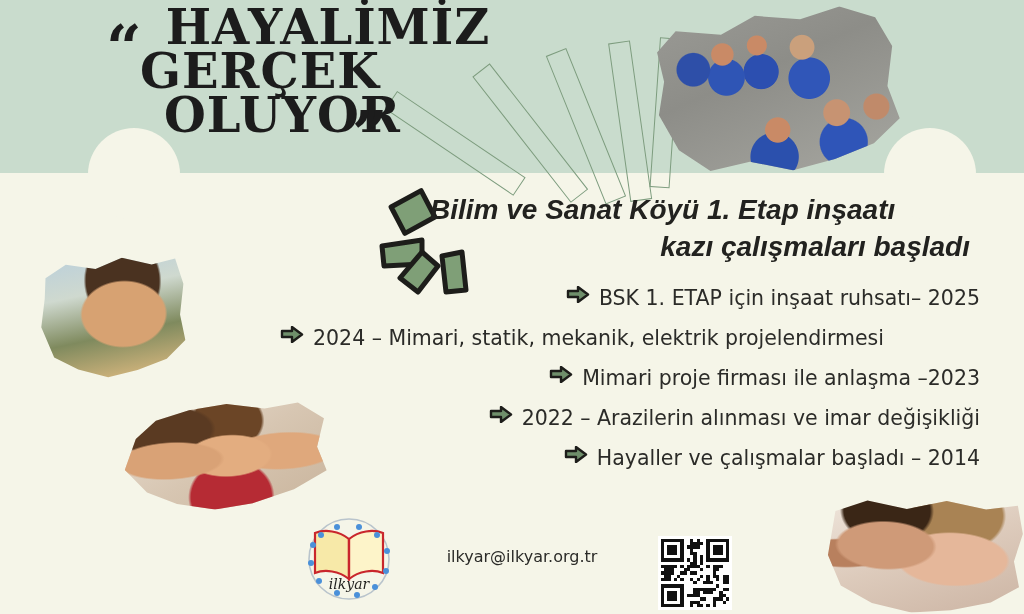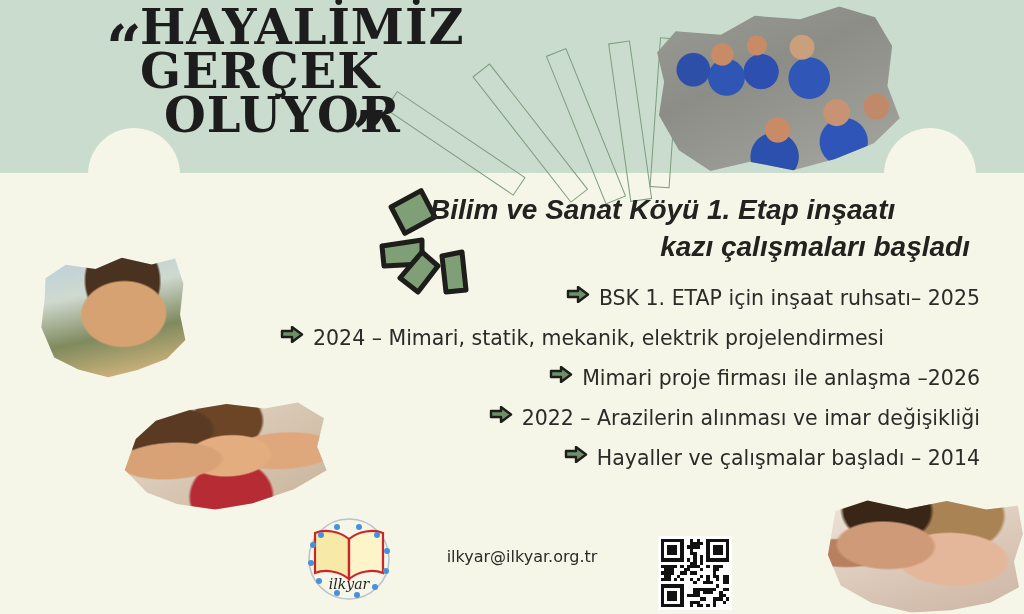--- a/index.html
+++ b/index.html
@@ -59,21 +59,21 @@
     text-align: left;
   }
   .hl-line {
     font-family: "DejaVu Serif", serif;
     font-weight: 700;
     color: #1c1c1c;
     letter-spacing: 1px;
     line-height: 0.92;
     white-space: nowrap;
   }
-  .hl-1 { font-size: 48px; margin-left: 44px; }
+  .hl-1 { font-size: 48px; margin-left: 44px; text-align: center; }
   .hl-2 { font-size: 48px; margin-left: 44px; }
   .hl-3 { font-size: 48px; margin-left: 68px; }
   .quote-open {
     position: absolute;
     left: 10px; top: 12px;
     font-family: "DejaVu Serif", serif;
     font-size: 62px;
     font-weight: 700;
     color: #1c1c1c;
     line-height: 1;
@@ -291,21 +291,21 @@
       </span>
       <span class="tl-text">2024 – Mimari, statik, mekanik, elektrik projelendirmesi</span>
     </div>
 
     <div class="tl-row r-end">
       <span class="tl-arrow">
         <svg width="24" height="17" viewBox="0 0 24 17">
             <path d="M2 5 L12 5 L12 1 L22 8.5 L12 16 L12 11 L2 11 Z" fill="#6f8f6b" stroke="#1d1d1a" stroke-width="2.4" stroke-linejoin="round"></path>
           </svg>
       </span>
-      <span class="tl-text">Mimari proje firması ile anlaşma –2026</span>
+      <span class="tl-text">Mimari proje firması ile anlaşma –2023</span>
     </div>
 
     <div class="tl-row r-end">
       <span class="tl-arrow">
         <svg width="24" height="17" viewBox="0 0 24 17">
             <path d="M2 5 L12 5 L12 1 L22 8.5 L12 16 L12 11 L2 11 Z" fill="#6f8f6b" stroke="#1d1d1a" stroke-width="2.4" stroke-linejoin="round"></path>
           </svg>
       </span>
       <span class="tl-text">2022 – Arazilerin alınması ve imar değişikliği</span>
     </div>

